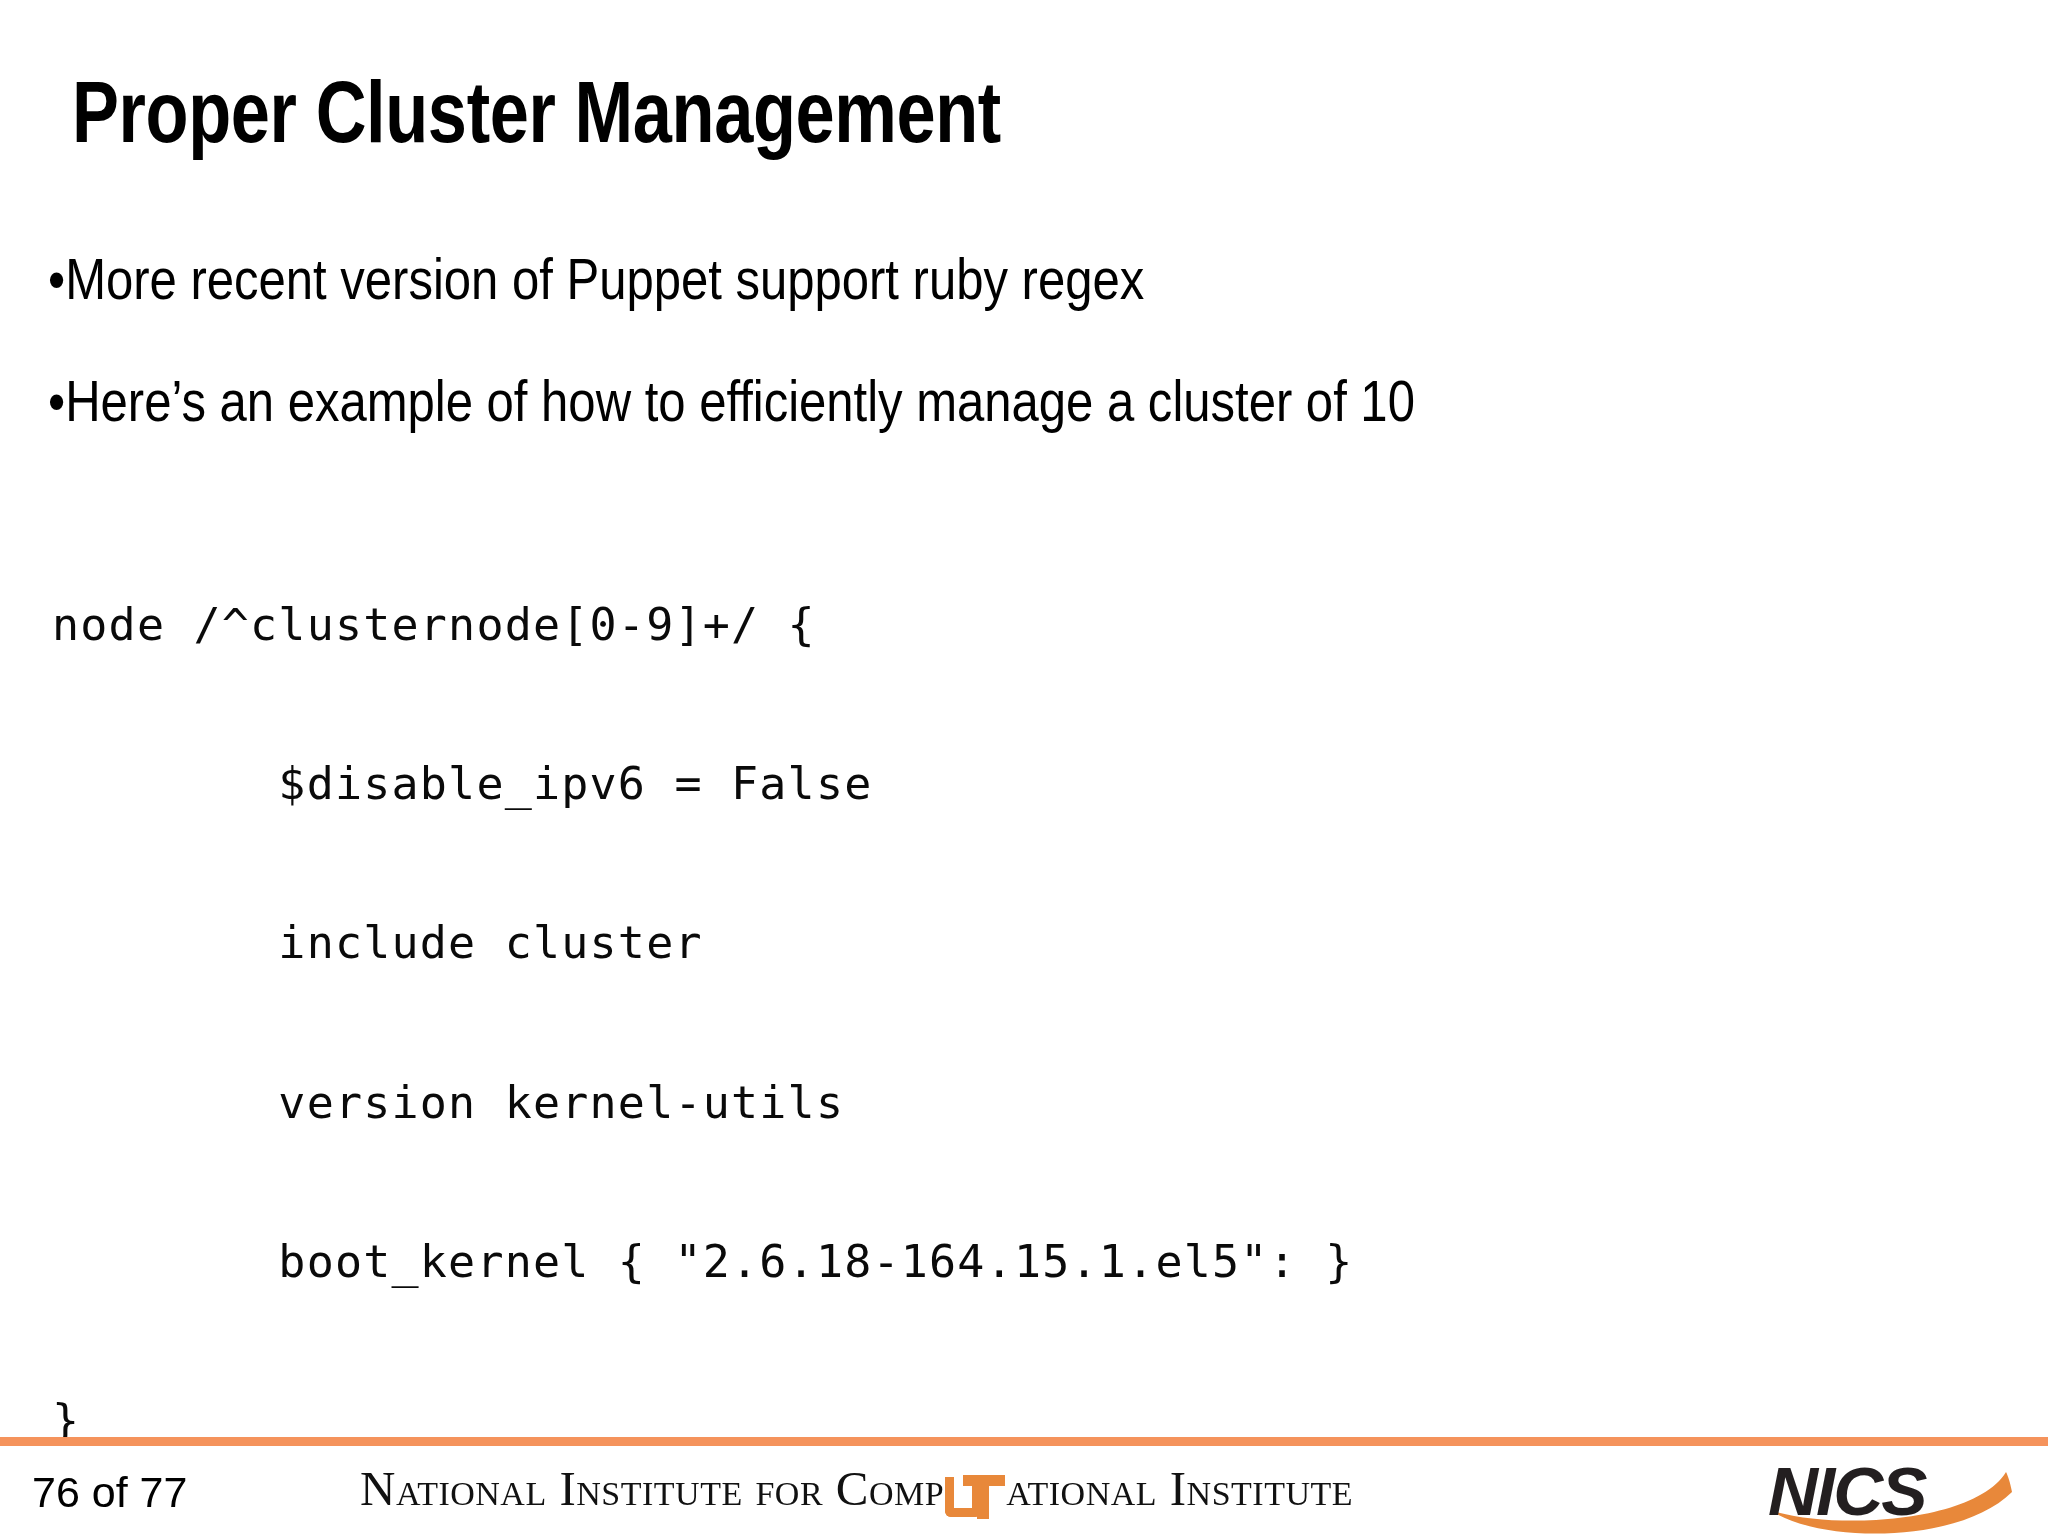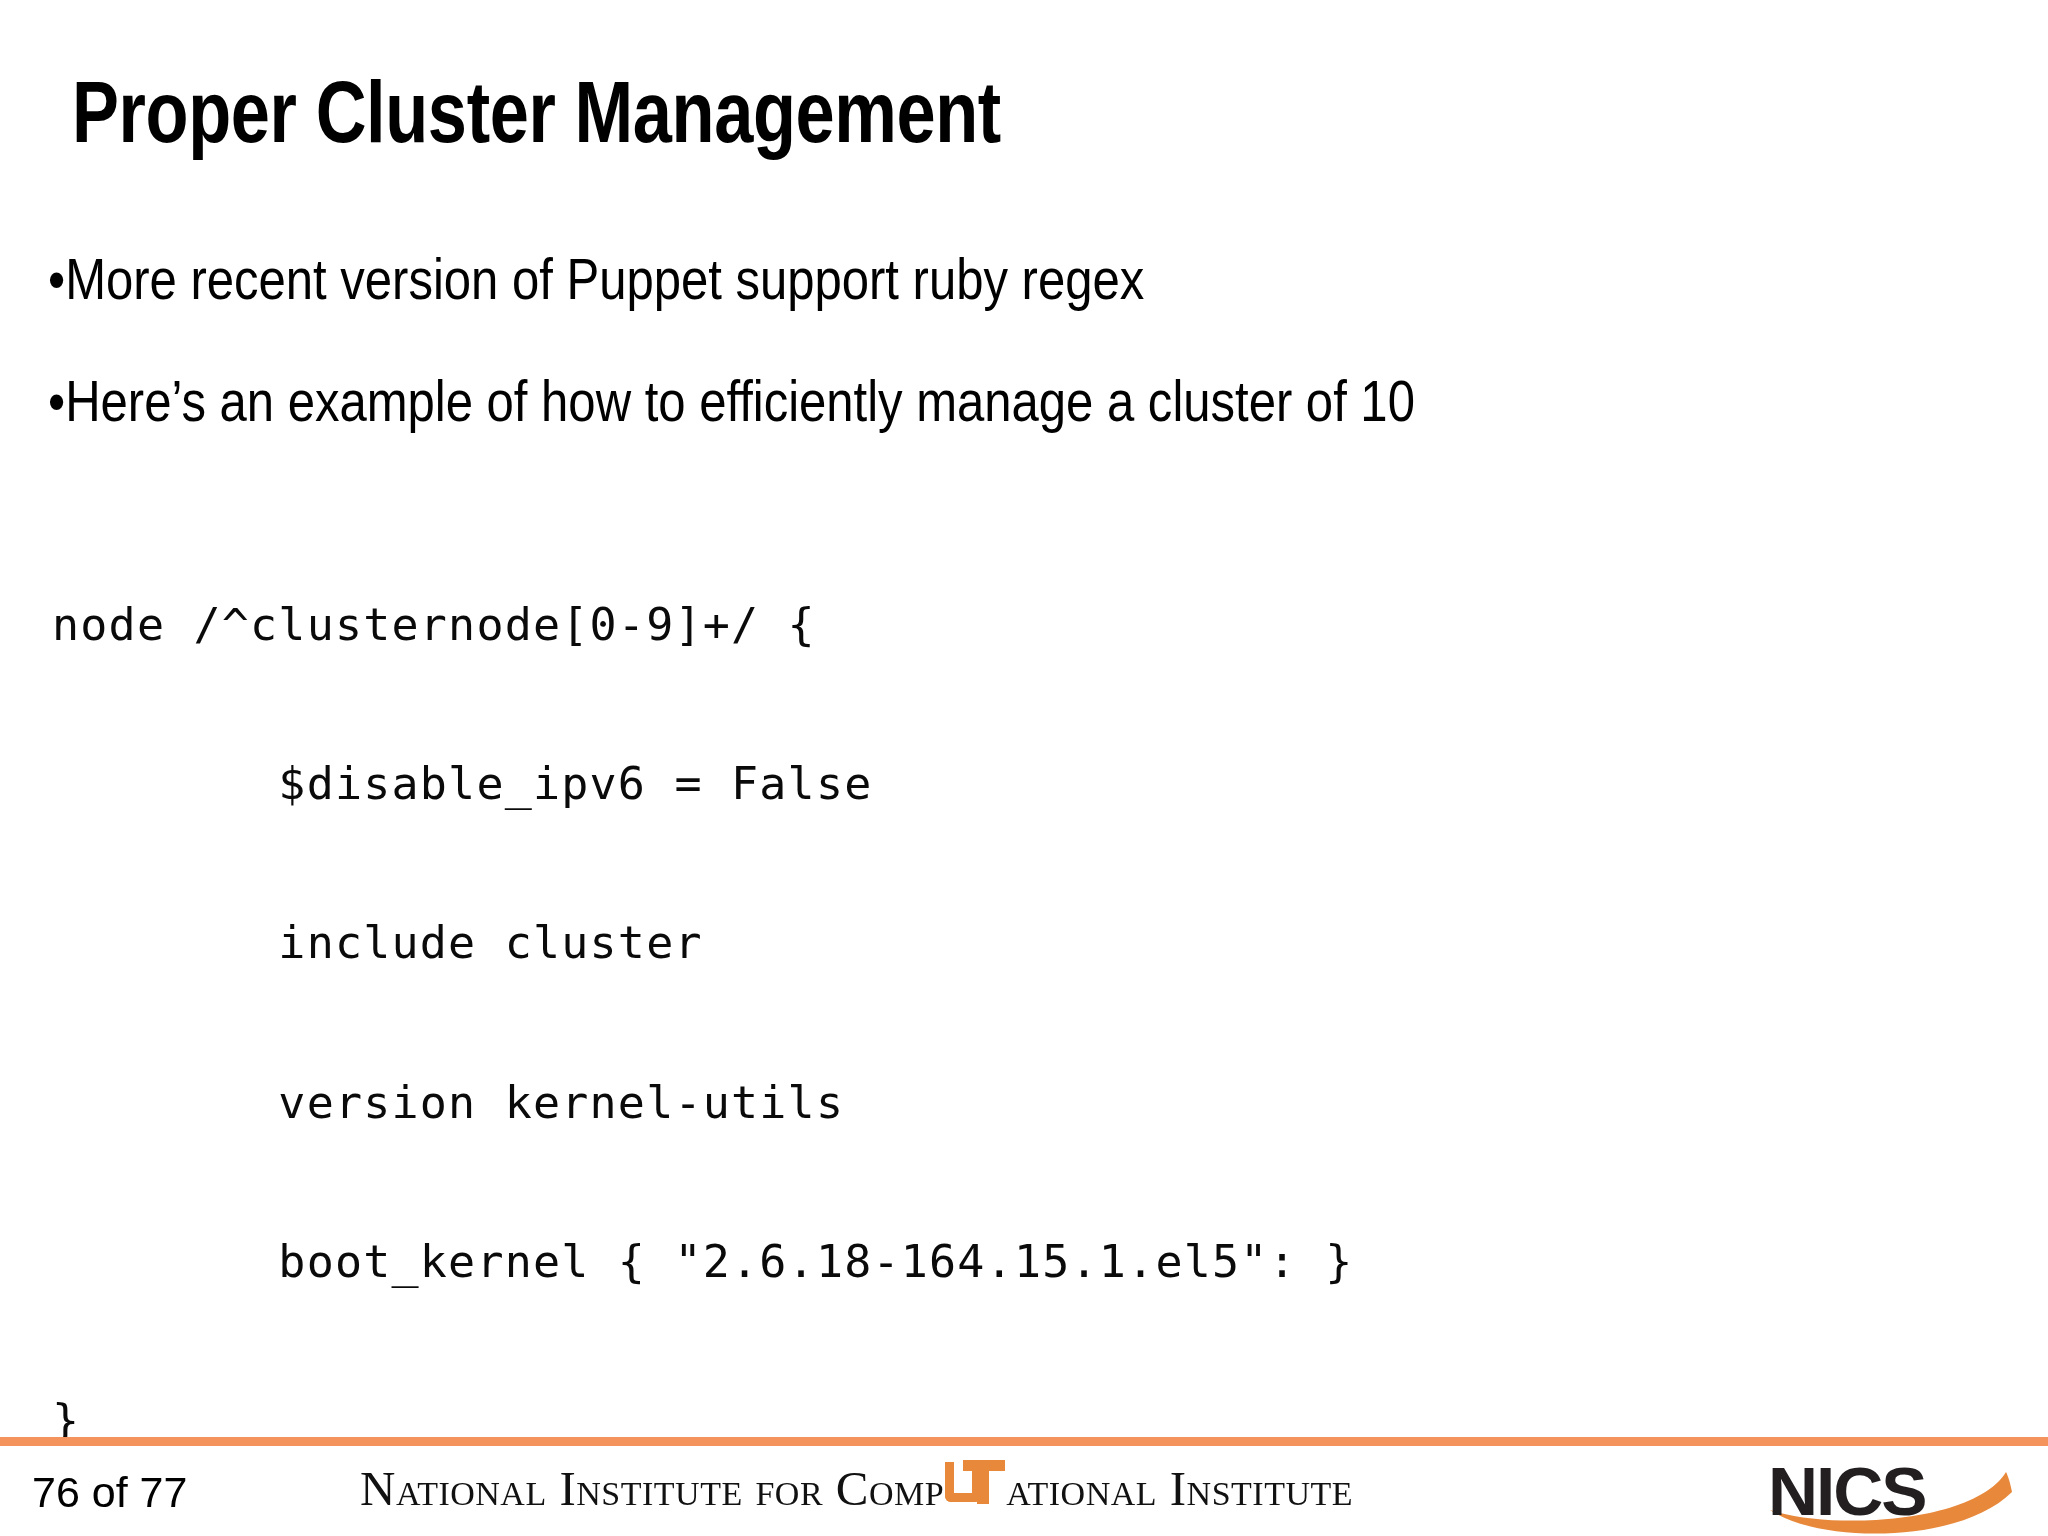--- a/index.html
+++ b/index.html
@@ -106,21 +106,21 @@
     position: absolute;
     left: 360px;
     top: 14px;
     font-family: "Liberation Serif", serif;
     font-size: 49px;
     font-variant: small-caps;
     letter-spacing: 0.5px;
     color: #111111;
     white-space: nowrap;
     display: flex;
-    align-items: flex-start;
+    align-items: flex-end;
   }
   .institute .seg { display: inline-block; }
 
   
   .ut-logo {
     display: inline-block;
     position: relative;
     width: 60px;
     height: 44px;
     margin: 0 1px -2px 1px;
@@ -154,20 +154,21 @@
     background: #E8883A;
   }
 
   
   .nics-logo {
     position: absolute;
     right: 18px;
     top: 6px;
     width: 270px;
     height: 84px;
+    font-style: italic;
   }
   .nics-logo .nics-text {
     position: absolute;
     left: 8px;
     top: 0px;
     font-family: "Liberation Sans", sans-serif;
     font-weight: bold;
     font-size: 68px;
     letter-spacing: -2px;
     color: #231F20;

